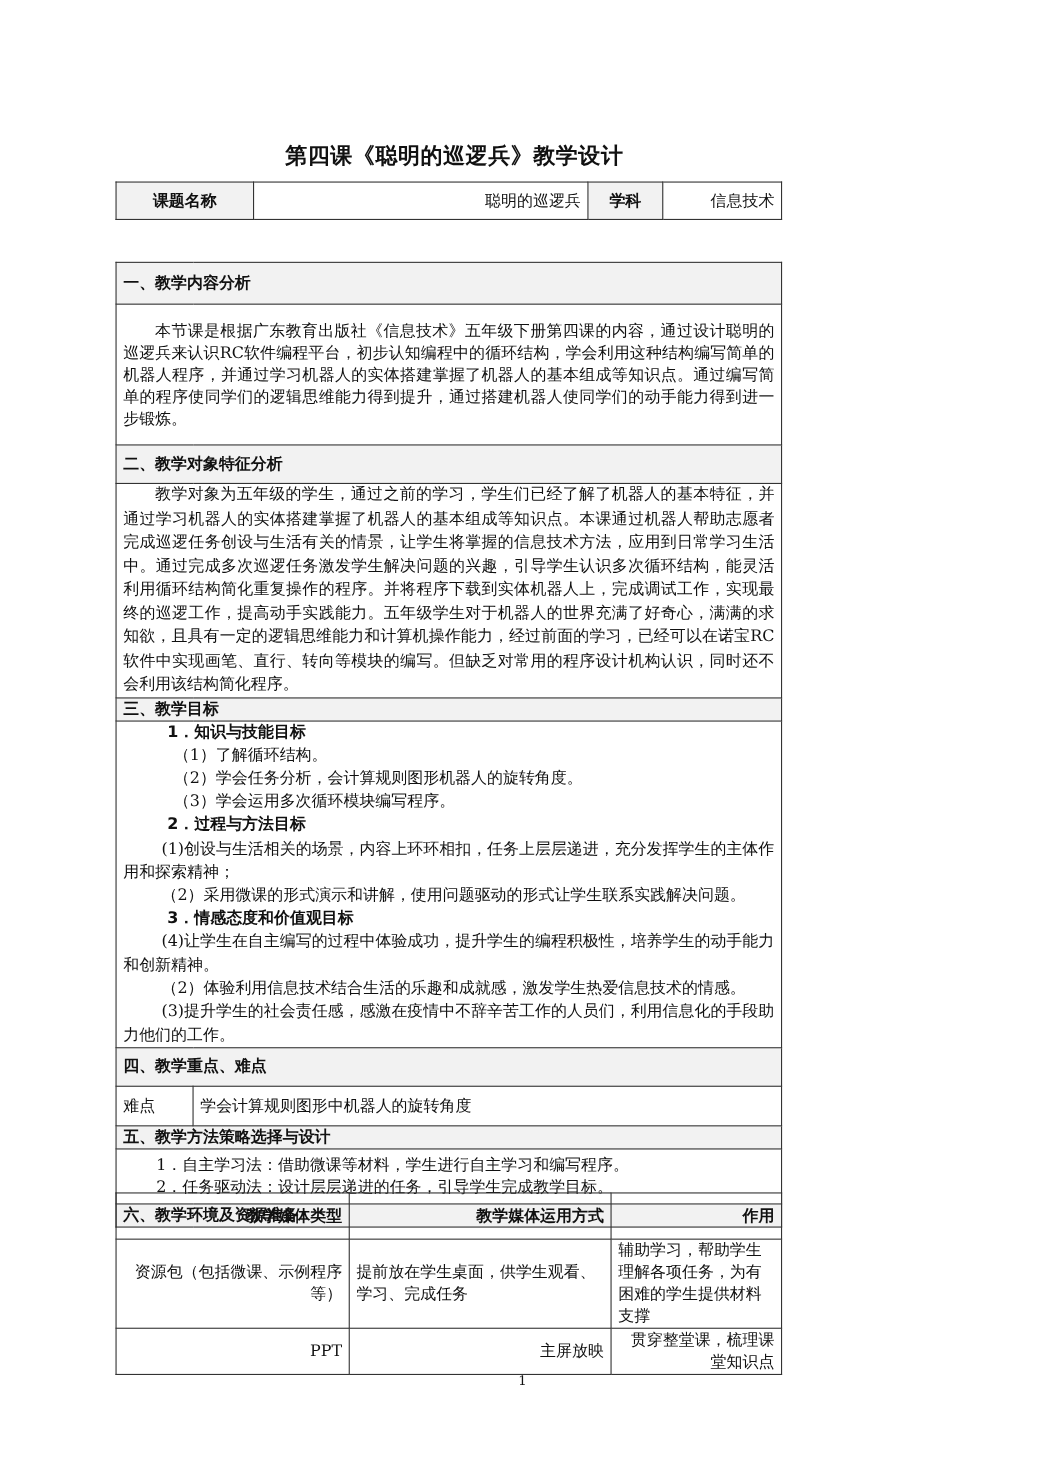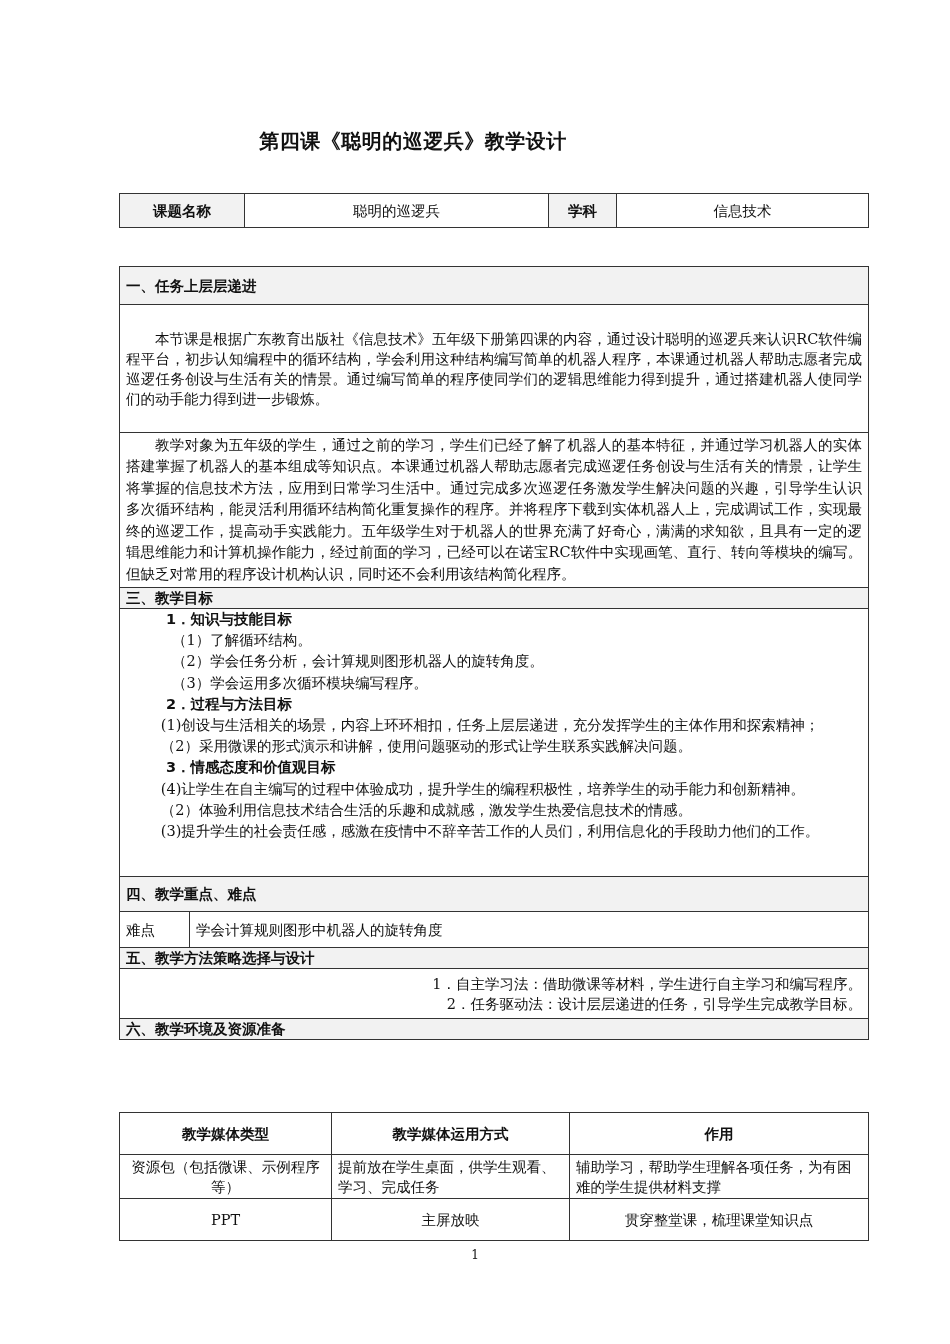--- a/index.html
+++ b/index.html
@@ -1,21 +1,21 @@
 <!DOCTYPE html>
 <html><head>
 <meta charset="utf-8">
 <style>
   html, body { margin:0; padding:0; background:#ffffff; }
   body { width:950px; height:1344px; position:relative; font-family:"DejaVu Serif","Liberation Serif",serif; color:#111; }
   .title { position:absolute; top:128px; left:0; width:826px; text-align:center; font-family:"DejaVu Sans","Liberation Sans",sans-serif; font-weight:bold; font-size:20px; letter-spacing:0.5px; }
-  table { border-collapse:collapse; position:absolute; left:119px; width:750px; table-layout:fixed;margin-top:28px; }
+  table { border-collapse:collapse; position:absolute; left:105px; width:606px; table-layout:fixed; }
   td { border:1px solid #333; padding:0 6px; font-size:14.5px; line-height:20px; vertical-align:middle; }
   .hdr { background:#f2f2f2; font-family:"DejaVu Sans","Liberation Sans",sans-serif; font-weight:bold; text-align:center; }
-  .c { text-align:center; }
+  .c { text-align:right; }
   .sec { background:#f2f2f2; font-family:"DejaVu Sans","Liberation Sans",sans-serif; font-weight:bold; font-size:14.5px; padding:0 6px; }
   .para { text-indent:2em; text-align:justify; }
   .goal-h { font-family:"DejaVu Sans","Liberation Sans",sans-serif; font-weight:bold; padding-left:40px; }
   .goal-i { padding-left:46px; text-indent:0; }
   .goal-w { text-indent:2.4em; }
   .footer { position:absolute; top:1248px; left:0; width:950px; text-align:center; font-size:12px; }
 </style>
 </head>
 <body>
 
@@ -41,26 +41,29 @@
   </table>
 
 <table style="top:238px;">
   <colgroup>
       <col style="width:70px">
       <col>
     </colgroup>
 
   <tbody>
       <tr style="height:38px;">
-        <td class="sec" colspan="2">一、任务上层层递进</td>
+        <td class="sec" colspan="2">一、教学内容分析</td>
       </tr>
   <tr style="height:128px;">
-        <td colspan="2" class="para">本节课是根据广东教育出版社《信息技术》五年级下册第四课的内容，通过设计聪明的巡逻兵来认识RC软件编程平台，初步认知编程中的循环结构，学会利用这种结构编写简单的机器人程序，本课通过机器人帮助志愿者完成巡逻任务创设与生活有关的情景。通过编写简单的程序使同学们的逻辑思维能力得到提升，通过搭建机器人使同学们的动手能力得到进一步锻炼。</td>
+        <td colspan="2" class="para">本节课是根据广东教育出版社《信息技术》五年级下册第四课的内容，通过设计聪明的巡逻兵来认识RC软件编程平台，初步认知编程中的循环结构，学会利用这种结构编写简单的机器人程序，并通过学习机器人的实体搭建掌握了机器人的基本组成等知识点。通过编写简单的程序使同学们的逻辑思维能力得到提升，通过搭建机器人使同学们的动手能力得到进一步锻炼。</td>
       </tr>
 
+  <tr style="height:35px;">
+        <td class="sec" colspan="2">二、教学对象特征分析</td>
+      </tr>
   <tr style="height:155px;">
         <td colspan="2" class="para" style="line-height:21.5px;">教学对象为五年级的学生，通过之前的学习，学生们已经了解了机器人的基本特征，并通过学习机器人的实体搭建掌握了机器人的基本组成等知识点。本课通过机器人帮助志愿者完成巡逻任务创设与生活有关的情景，让学生将掌握的信息技术方法，应用到日常学习生活中。通过完成多次巡逻任务激发学生解决问题的兴趣，引导学生认识多次循环结构，能灵活利用循环结构简化重复操作的程序。并将程序下载到实体机器人上，完成调试工作，实现最终的巡逻工作，提高动手实践能力。五年级学生对于机器人的世界充满了好奇心，满满的求知欲，且具有一定的逻辑思维能力和计算机操作能力，经过前面的学习，已经可以在诺宝RC软件中实现画笔、直行、转向等模块的编写。但缺乏对常用的程序设计机构认识，同时还不会利用该结构简化程序。</td>
       </tr>
 
   <tr style="height:20px;">
         <td class="sec" colspan="2">三、教学目标</td>
       </tr>
   <tr style="height:268px;">
     <td colspan="2" style="padding:0 6px; line-height:21.2px; vertical-align:top;">
       <div class="goal-h">1．知识与技能目标</div>
@@ -82,21 +85,21 @@
       </tr>
   <tr style="height:36px;">
     <td>难点</td>
     <td>学会计算规则图形中机器人的旋转角度</td>
   </tr>
 
   <tr style="height:20px;">
         <td class="sec" colspan="2">五、教学方法策略选择与设计</td>
       </tr>
   <tr style="height:50px;">
-    <td colspan="2" style="padding-left:36px;text-align:right;">
+    <td colspan="2" style="padding-left:36px;">
       <div>1．自主学习法：借助微课等材料，学生进行自主学习和编写程序。</div>
       <div>2．任务驱动法：设计层层递进的任务，引导学生完成教学目标。</div>
     </td>
   </tr>
 
   <tr style="height:20px;">
         <td class="sec" colspan="2">六、教学环境及资源准备</td>
       </tr>
 </tbody>
   </table>

